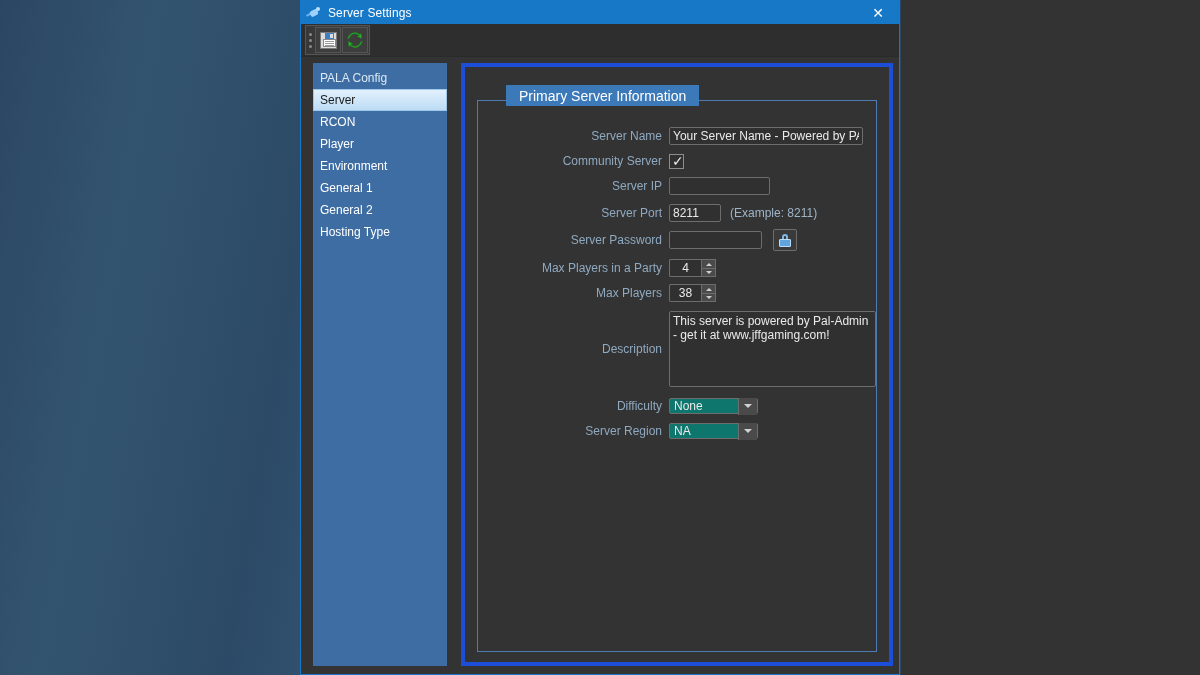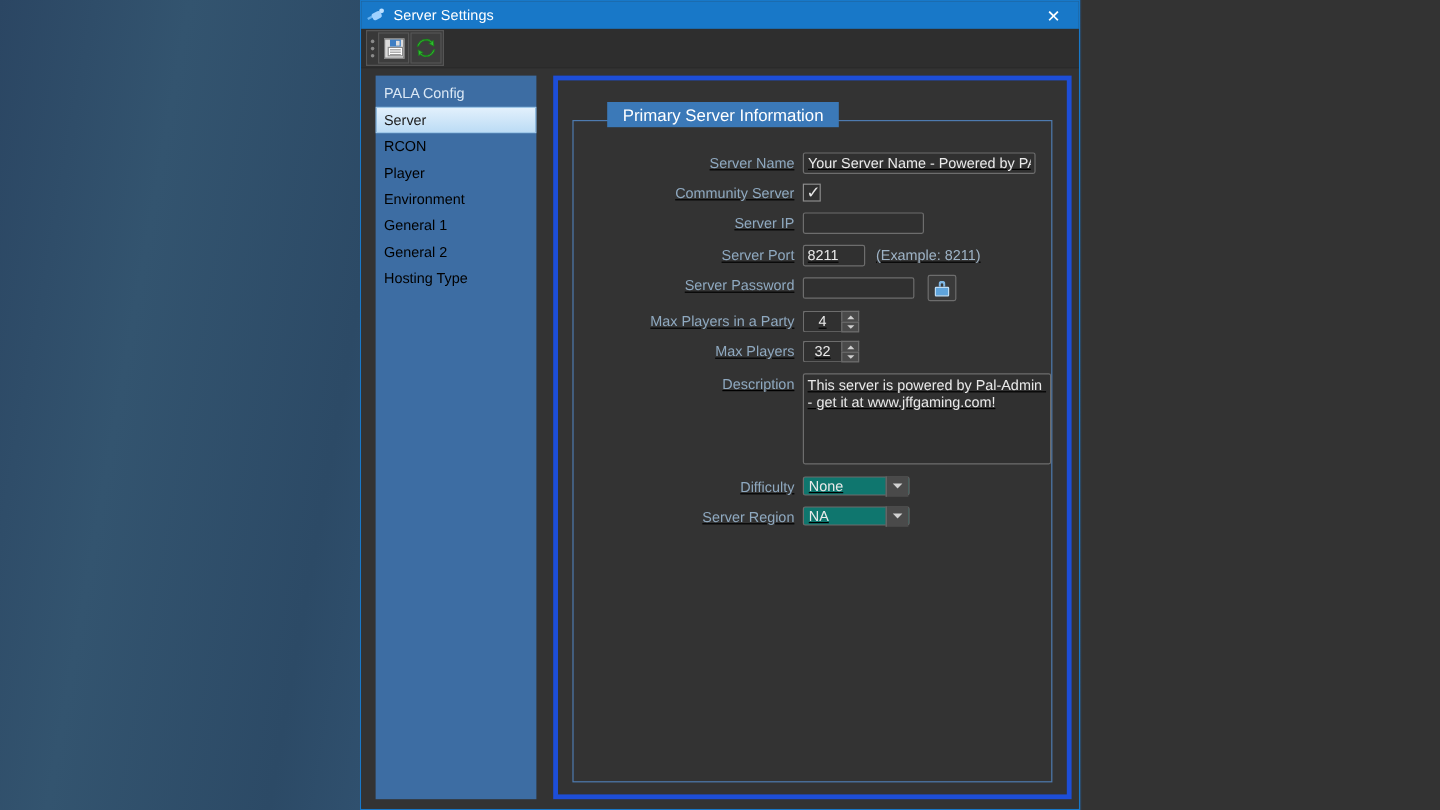--- a/index.html
+++ b/index.html
@@ -162,21 +162,21 @@
     background: #3d6da3;
     flex: 0 0 auto;
     padding-top: 4px;
     box-sizing: border-box;
   }
   .side-item {
     height: 22px;
     display: flex;
     align-items: center;
     padding-left: 7px;
-    color: #000000;
+    color: #ffffff;
     font-size: 12px;
     box-sizing: border-box;
   }
   .side-item.header { color: #dbe8f5; }
   .side-item.selected {
     background: linear-gradient(180deg, #e2f0fc 0%, #bcdcf5 100%);
     border: 1px solid #9ec7e8;
     color: #1b1b1b;
     padding-left: 6px;
   }
@@ -216,23 +216,22 @@
     white-space: nowrap;
   }
 
   
   #form {
     position: absolute;
     left: 0; top: 26px; right: 0;
   }
   .row {
     display: flex;
-    align-items: flex-start;
+    align-items: center;
     margin-bottom: 7px;
-    text-decoration: underline;
   }
   .lbl {
     width: 191px;
     text-align: right;
     color: #8fa9c0;
     font-size: 12px;
     padding-right: 7px;
     box-sizing: border-box;
     line-height: 18px;
     flex: 0 0 auto;
@@ -523,21 +522,21 @@
                       </div>
                   </div>
                 </div>
               </div>
             </div>
 
             <div class="row" style="margin-bottom:9px;">
               <div class="lbl">Max Players</div>
               <div class="fld">
                 <div class="spin-wrap">
-                  <div class="spin-val">32</div>
+                  <div class="spin-val">38</div>
                   <div class="spin-btns">
                     <div>
                         <span class="arrow-up"></span>
                       </div>
                     <div>
                         <span class="arrow-dn"></span>
                       </div>
                   </div>
                 </div>
               </div>

